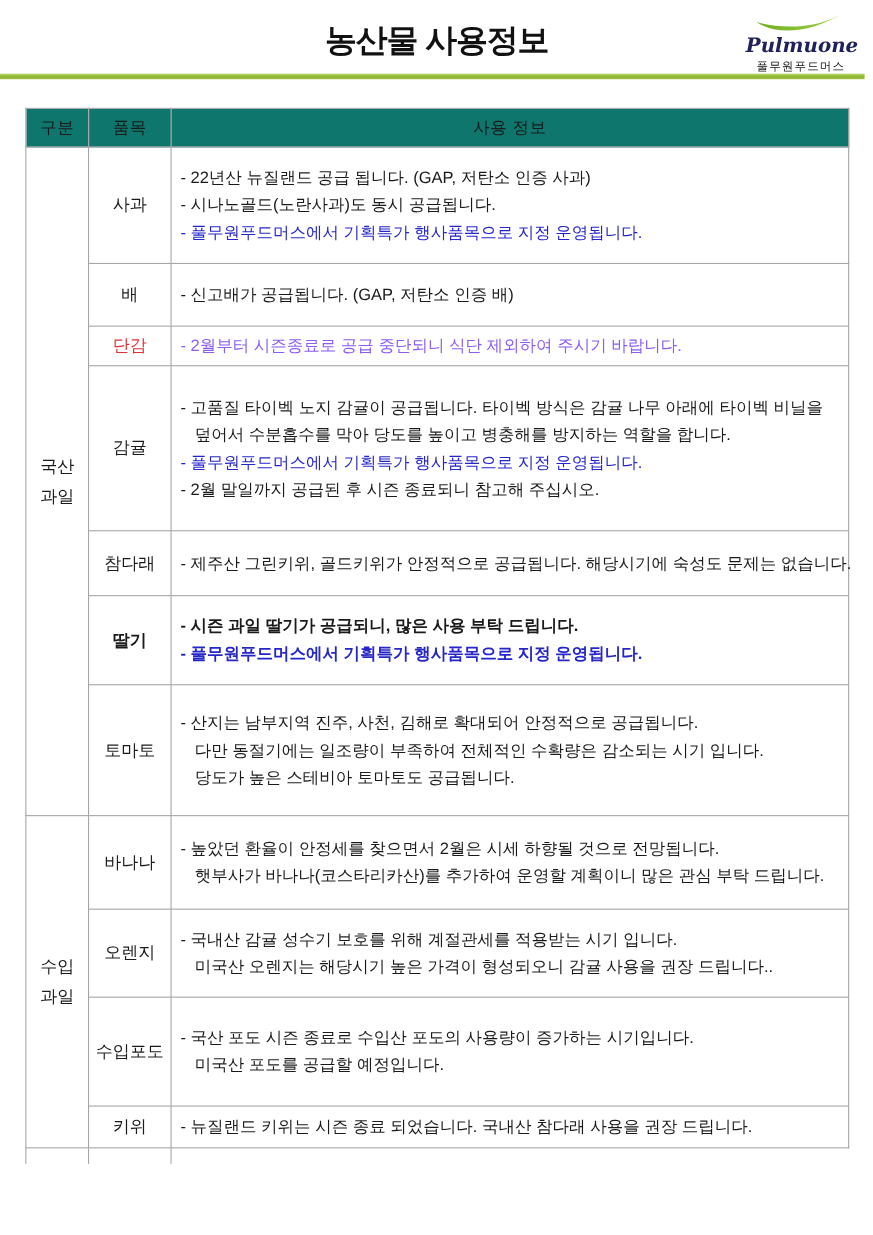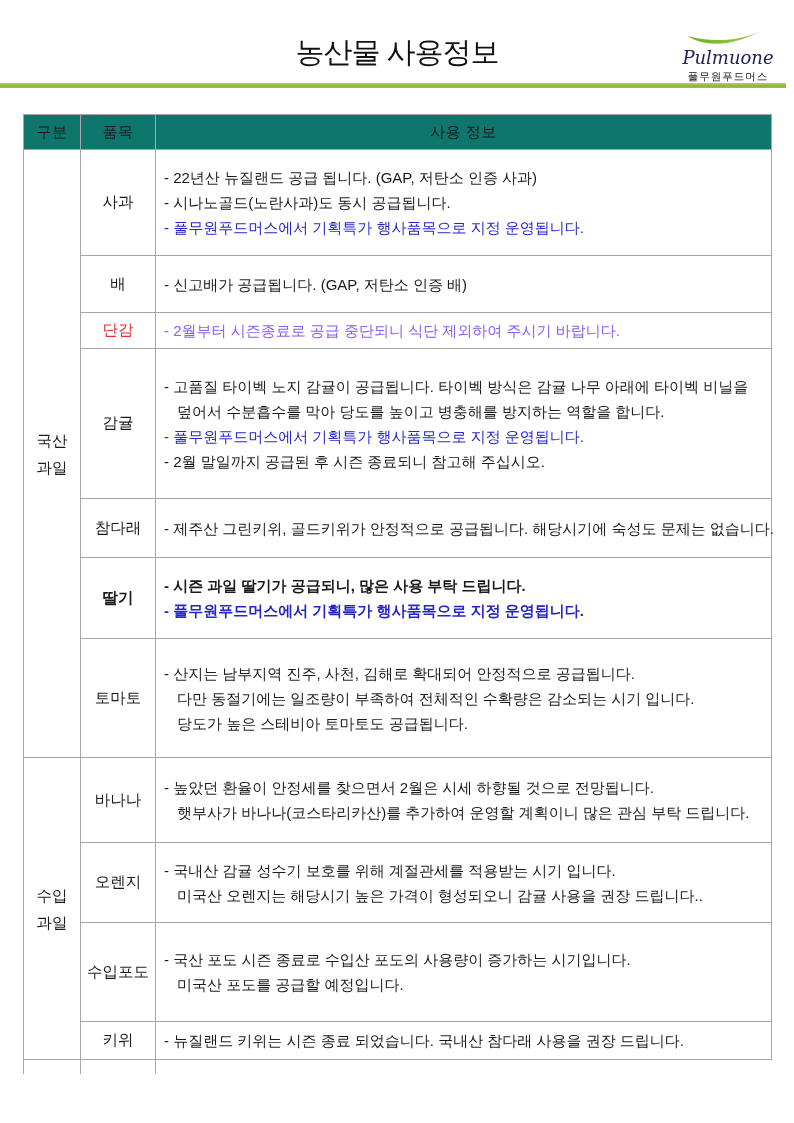--- a/index.html
+++ b/index.html
@@ -2,26 +2,26 @@
 <html><head>
 <meta charset="utf-8">
 <style>
   * { margin:0; padding:0; box-sizing:border-box; }
   html,body { width:794px; height:1123px; background:#ffffff;
     font-family:"Liberation Sans","DejaVu Sans",sans-serif; color:#1a1a1a; }
   .page { position:relative; width:794px; height:1123px; overflow:hidden; }
 
   
   .doc-header { position:relative; height:66px; }
-  .doc-title { text-align:center; padding-top:17px; font-size:29px; font-weight:400;
-    letter-spacing:-1px; color:#111;margin-top:16px; }
+  .doc-title { text-align:center; padding-top:17px; font-size:29px; font-weight:700;
+    letter-spacing:-1px; color:#111; }
   .logo { position:absolute; top:8px; right:16px; width:100px; text-align:center; }
   .logo svg { display:block; margin:0 auto; }
   .logo-brand { font-family:"DejaVu Serif","Liberation Serif",serif; font-style:italic;
-    font-weight:normal; font-size:18px; color:#20215a; line-height:20px; }
+    font-weight:bold; font-size:18px; color:#20215a; line-height:20px; }
   .logo-sub { font-size:10.5px; color:#111; letter-spacing:1px; margin-top:2px; }
 
   
   .green-rule { width:786px; height:5px; margin-top:1px;
     background:linear-gradient(180deg,#b7d465 0%,#8fb731 55%,#9cc043 100%); }
 
   
   table.usage { border-collapse:collapse; table-layout:fixed; width:748px;
     margin:26px 0 0 23px; }
   .usage th, .usage td { border:1px solid #a6a6a6; font-size:15px; vertical-align:middle; }

